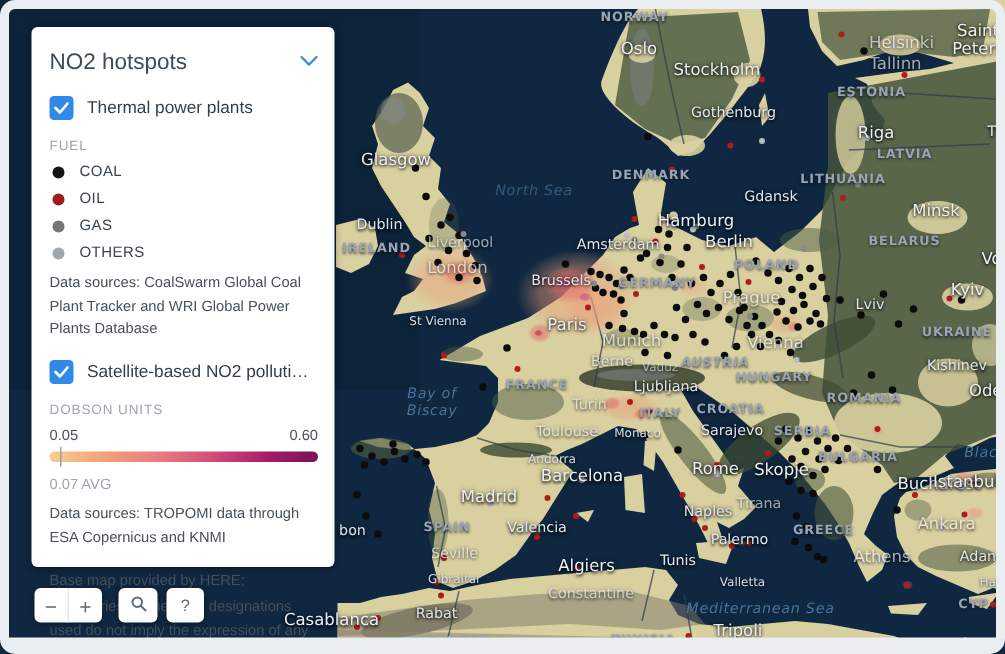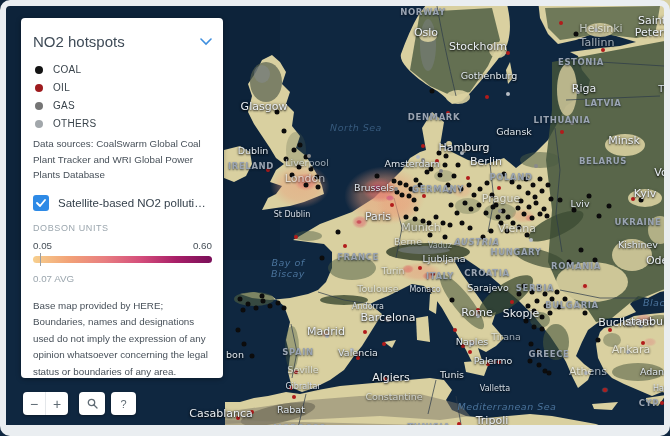--- a/index.html
+++ b/index.html
@@ -435,21 +435,21 @@
         <div class="lbl city-md" style="left: 412px; top: 164px;">Amsterdam</div>
         <div class="lbl city-md" style="left: 374px; top: 188px;">Brussels</div>
         <div class="lbl city-lg fade" style="left: 501px; top: 199px;">Prague</div>
         <div class="lbl city-lg fade" style="left: 421px; top: 228px;">Munich</div>
         <div class="lbl city-lg fade" style="left: 517px; top: 229px;">Vienna</div>
         <div class="lbl city-lg" style="left: 378px; top: 217px;">Paris</div>
         <div class="lbl city-lg fade" style="left: 305px; top: 179px;">London</div>
         <div class="lbl city-md fade" style="left: 307px; top: 163px;">Liverpool</div>
         <div class="lbl city-lg" style="left: 264px; top: 107px;">Glasgow</div>
         <div class="lbl city-md" style="left: 253px; top: 151px;">Dublin</div>
-        <div class="lbl city-sm" style="left: 292px; top: 215px;">St Dublin</div>
+        <div class="lbl city-sm" style="left: 292px; top: 215px;">St Vienna</div>
         <div class="lbl city-md fade" style="left: 408px; top: 242px;">Berne</div>
         <div class="lbl city-sm fade" style="left: 440px; top: 246px;">Vaduz</div>
         <div class="lbl city-md" style="left: 444px; top: 259px;">Ljubljana</div>
         <div class="lbl city-md fade" style="left: 393px; top: 271px;">Turin</div>
         <div class="lbl city-md fade" style="left: 378px; top: 289px;">Toulouse</div>
         <div class="lbl city-sm" style="left: 425px; top: 290px;">Monaco</div>
         <div class="lbl city-md" style="left: 488px; top: 288px;">Sarajevo</div>
         <div class="lbl city-md" style="left: 638px; top: 245px;">Kishinev</div>
         <div class="lbl city-lg" style="left: 660px; top: 261px;">Odes</div>
         <div class="lbl city-lg" style="left: 626px; top: 287px; margin-top: 36px;">Bucharest</div>
@@ -489,21 +489,30 @@
   <div id="panel">
     <div class="panel-head">
       <span class="panel-title">NO2 hotspots</span>
       <span style="cursor:pointer;">
         <svg width="12" height="8" viewBox="0 0 12 8">
             <path d="M1,1 L6,6 L11,1" fill="none" stroke="#3e8ede" stroke-width="1.6" stroke-linecap="round"></path>
           </svg>
       </span>
     </div>
 
-
+    <div class="chk-row">
+      <span class="chk">
+        <svg width="10" height="8" viewBox="0 0 10 8">
+            <path d="M1,4 L4,7 L9,1" fill="none" stroke="#fff" stroke-width="1.8" stroke-linecap="round" stroke-linejoin="round"></path>
+          </svg>
+      </span>
+      <span class="chk-label">Thermal power plants</span>
+    </div>
+
+    <div class="mini-head">FUEL</div>
     <div class="fuel-row">
       <span class="fuel-dot" style="background: rgb(20, 20, 20);"></span>
       <span class="fuel-label">COAL</span>
     </div>
     <div class="fuel-row">
       <span class="fuel-dot" style="background: rgb(158, 27, 30);"></span>
       <span class="fuel-label">OIL</span>
     </div>
     <div class="fuel-row">
       <span class="fuel-dot" style="background: rgb(117, 117, 117);"></span>
@@ -529,20 +538,21 @@
     <div class="scale-labels">
       <span>0.05</span>
       <span>0.60</span>
     </div>
     <div id="grad-wrap">
       <div id="grad-bar" style="background: linear-gradient(90deg, rgb(247, 207, 142), rgb(242, 162, 119), rgb(232, 126, 128), rgb(212, 78, 123), rgb(168, 31, 104), rgb(122, 15, 89));"></div>
       <div id="avg-tick" style="left: 4%;"></div>
     </div>
     <div class="avg">0.07 AVG</div>
 
+    <div class="src" style="margin-bottom:0;">Data sources: TROPOMI data through ESA Copernicus and KNMI</div>
 
     <div class="disclaimer">Base map provided by HERE; Boundaries, names and designations used do not imply the expression of any opinion whatsoever concerning the legal status or boundaries of any area.</div>
   </div>
 
   <div id="zoom-group" class="ctl">
     <span class="half">−</span>
     <span class="divider"></span>
     <span class="half">+</span>
   </div>
   <div id="search-btn" class="ctl">

